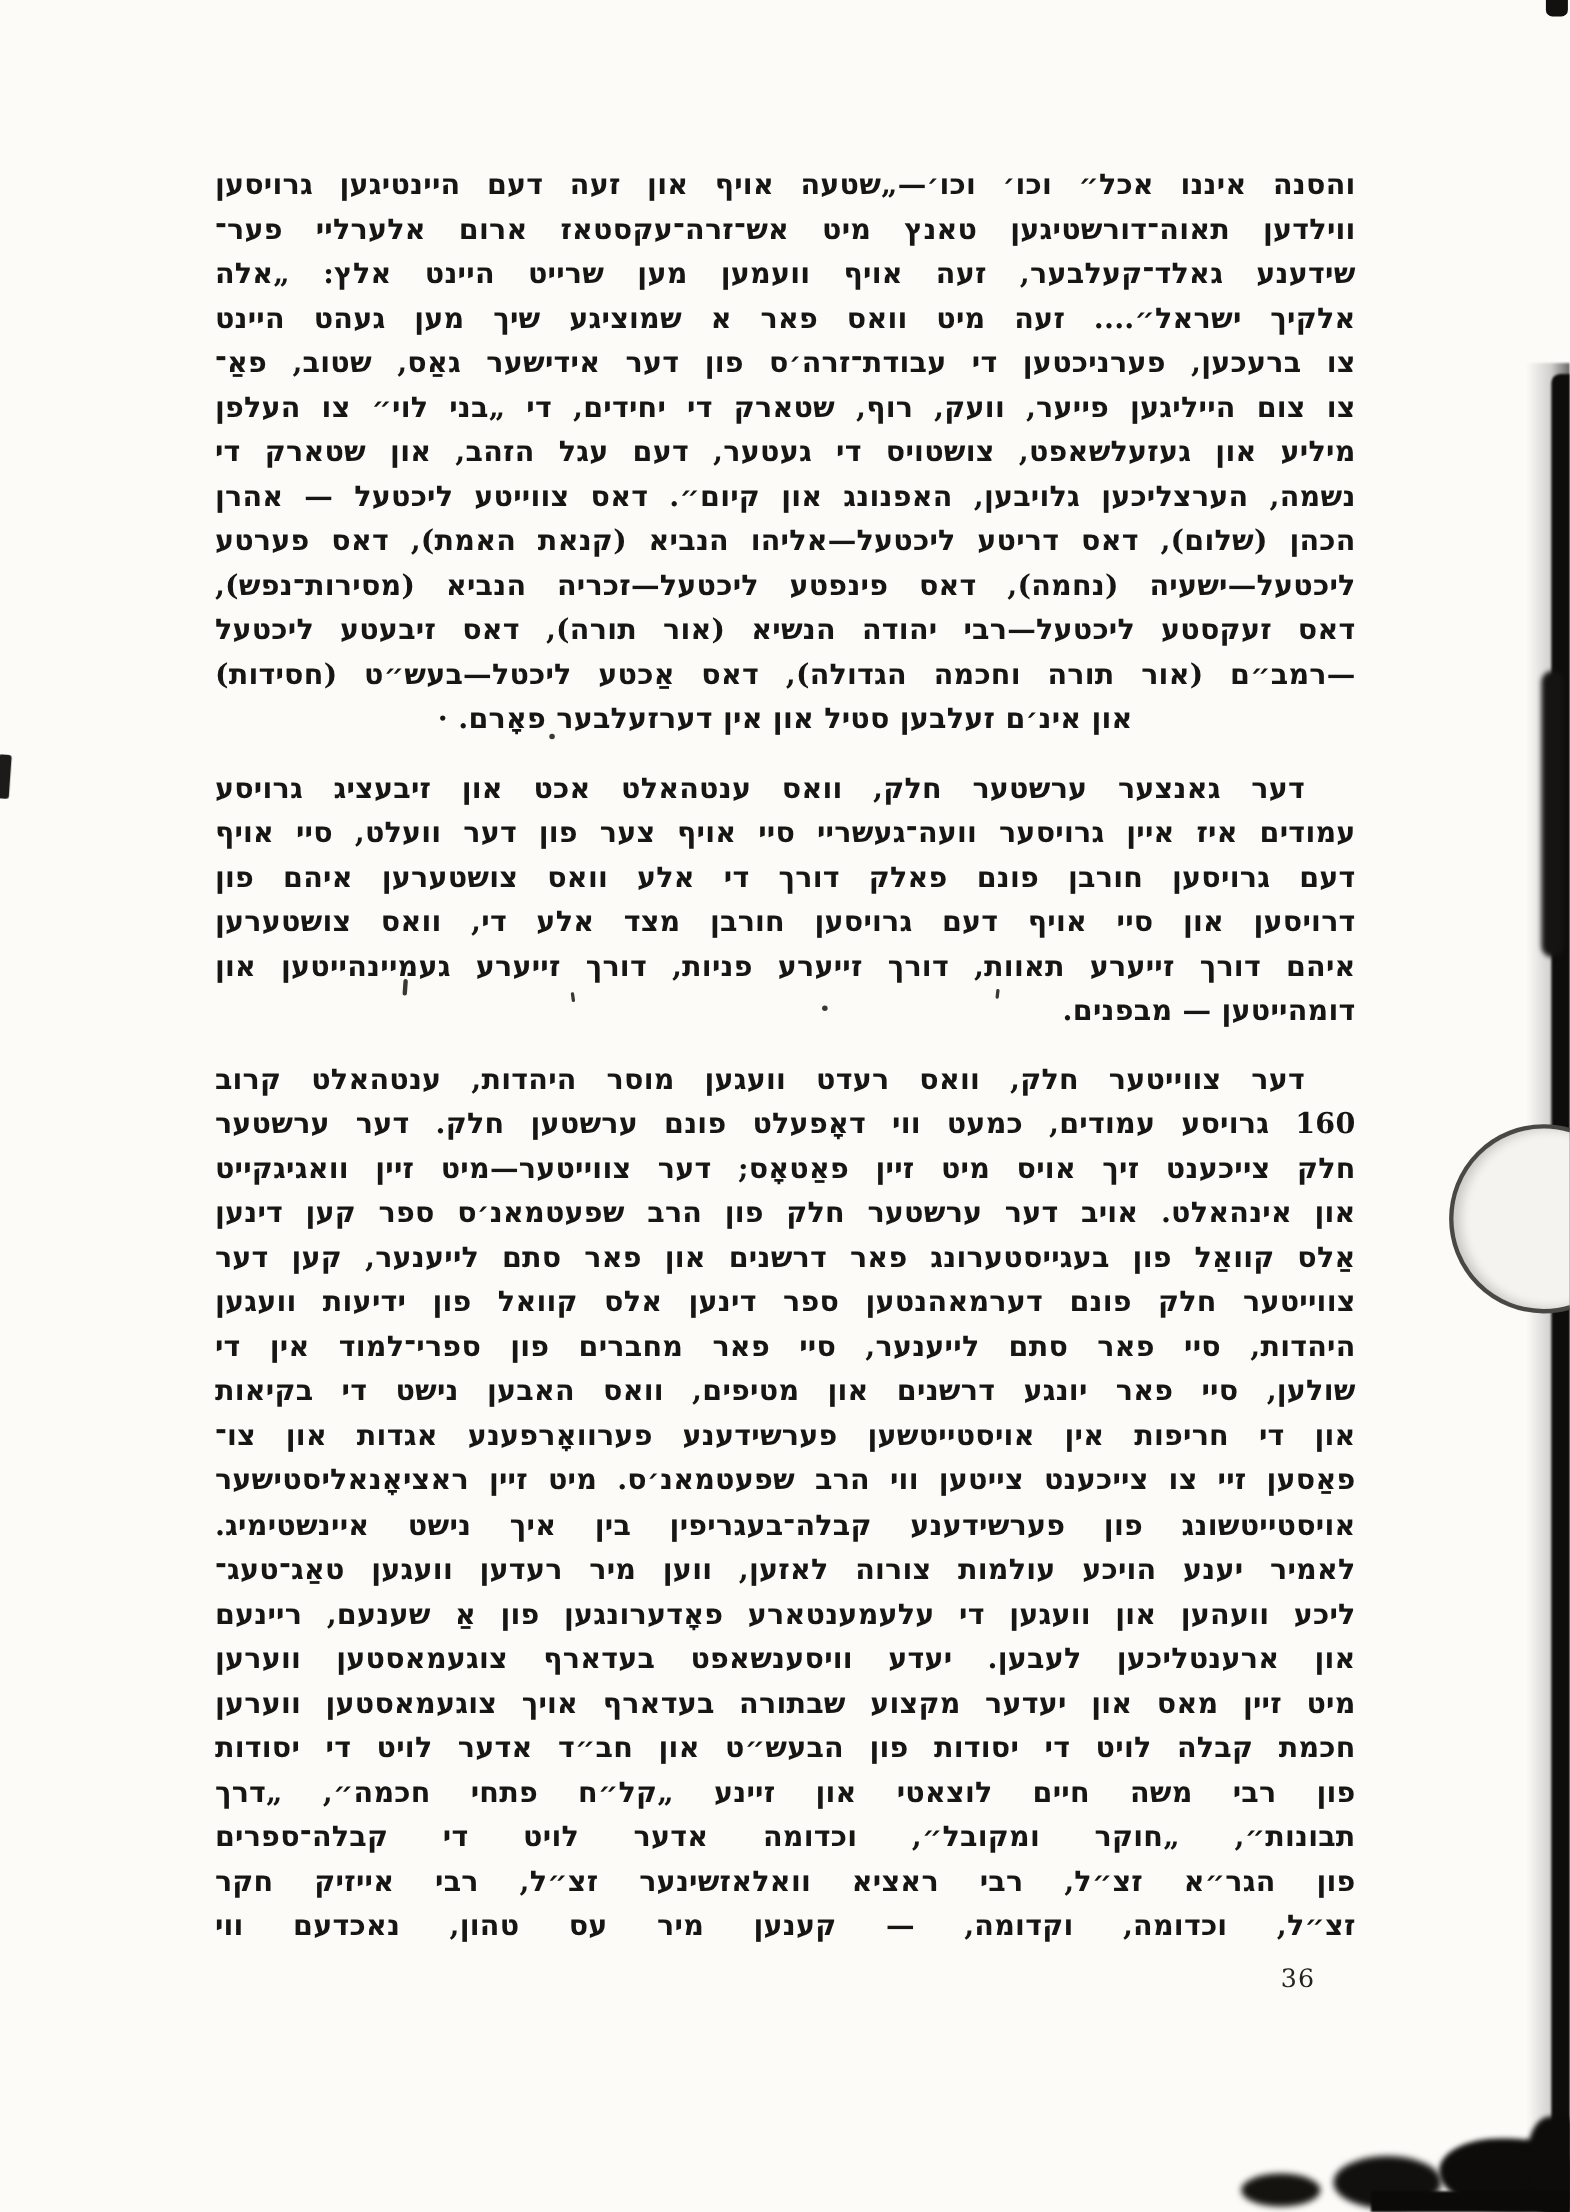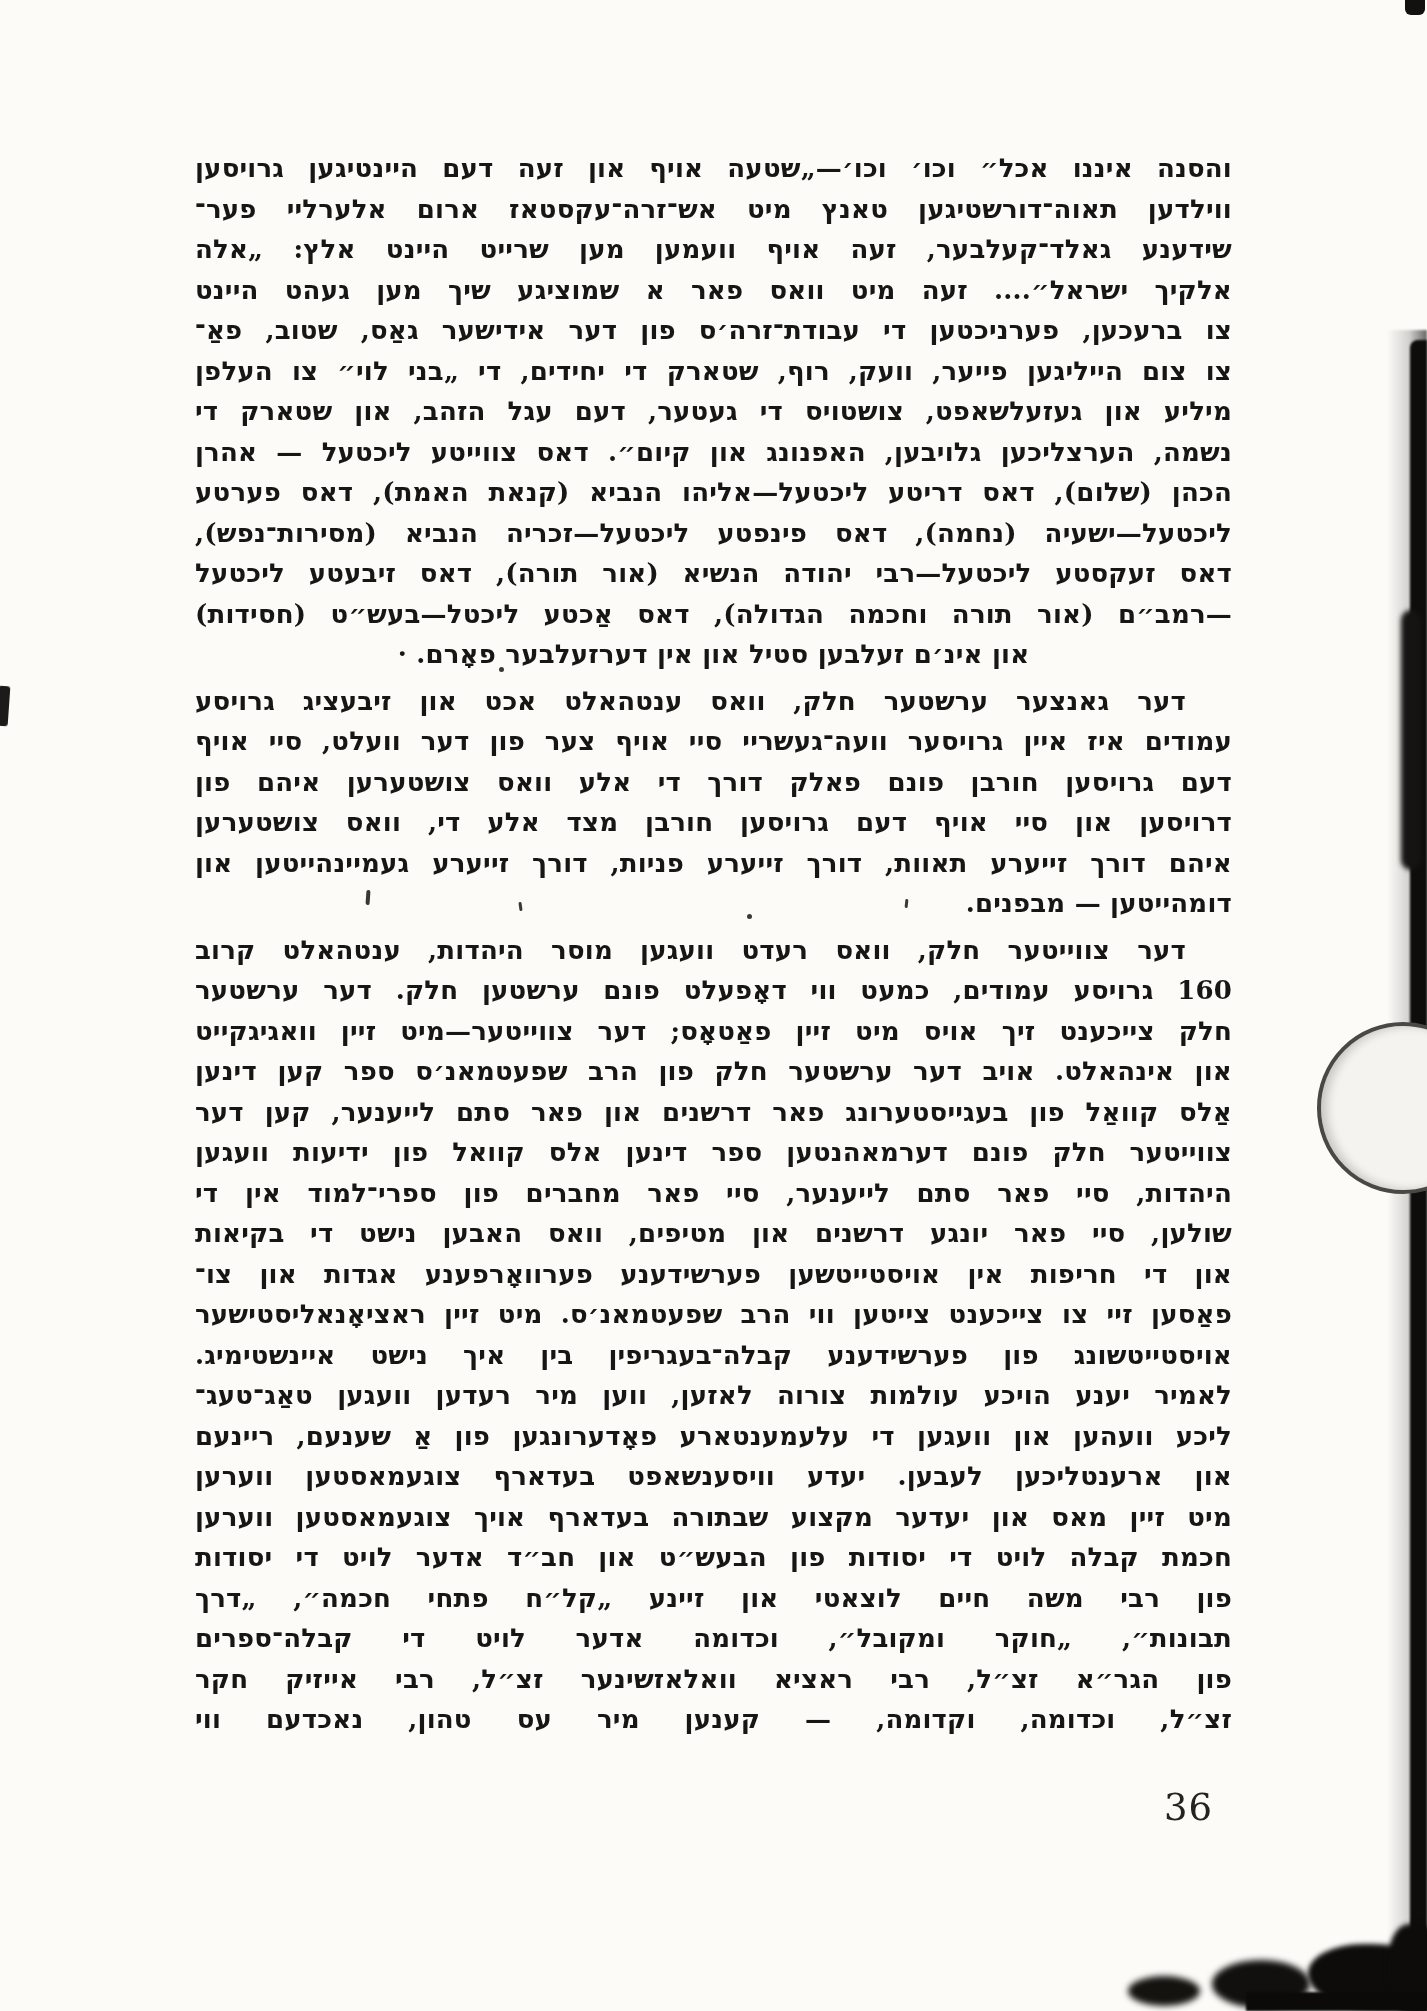--- a/index.html
+++ b/index.html
@@ -14,25 +14,25 @@
     direction:rtl;color:#171614;font-weight:700;
     font-size:26px;line-height:40.5px;z-index:2;
   }
   .line{
     text-align:justify;text-align-last:justify;
     white-space:normal;letter-spacing:.2px;
   }
   .line.center{text-align-last:center}
   .line.end{text-align-last:right}
   .line.indent{padding-right:46px}
-  .line.gap{margin-top:6px}
+  .line.gap{margin-top:22px}
   
   .page-number{
     position:absolute;left:1164px;top:1786px;z-index:2;
-    font-family:"DejaVu Serif",serif;font-size:37px;color:#24231f;
+    font-family:"DejaVu Serif",serif;font-size:23px;color:#24231f;
     letter-spacing:1px;font-weight:400;
   }
   
   .artifact{position:absolute;pointer-events:none}
   .edge-smudge{
     right:0;top:330px;width:40px;height:1681px;z-index:3;
     background:linear-gradient(to left,rgba(25,24,22,.65),rgba(25,24,22,.18) 45%,rgba(25,24,22,0));
     filter:blur(1px);
   }
   .edge-strip{

